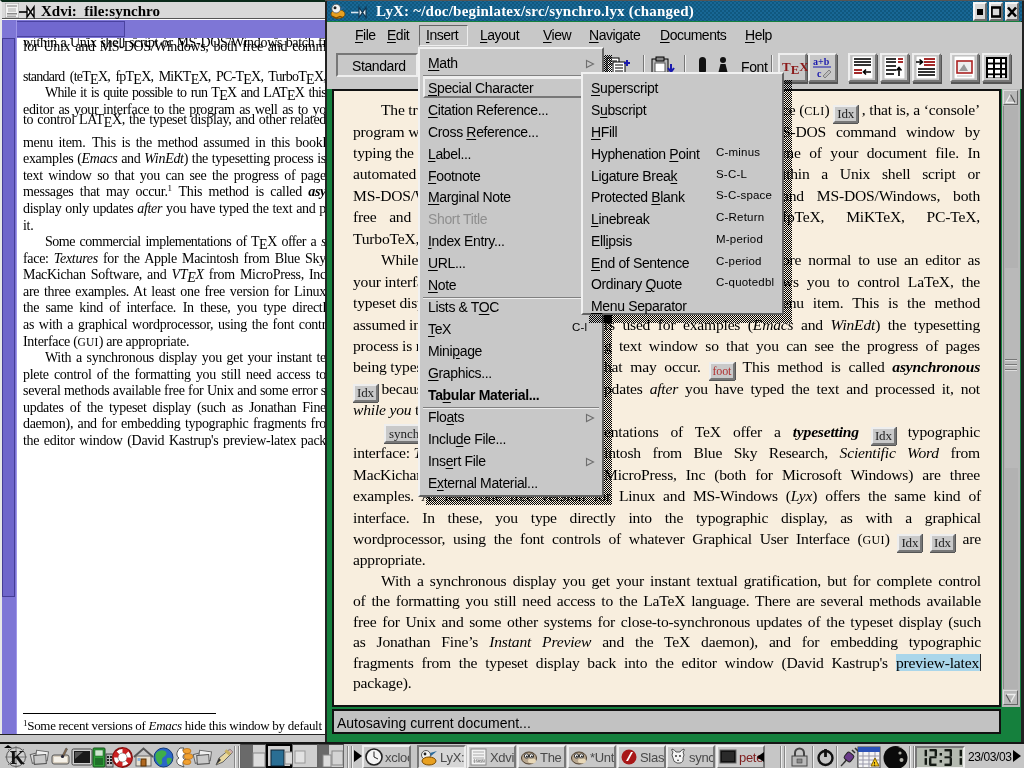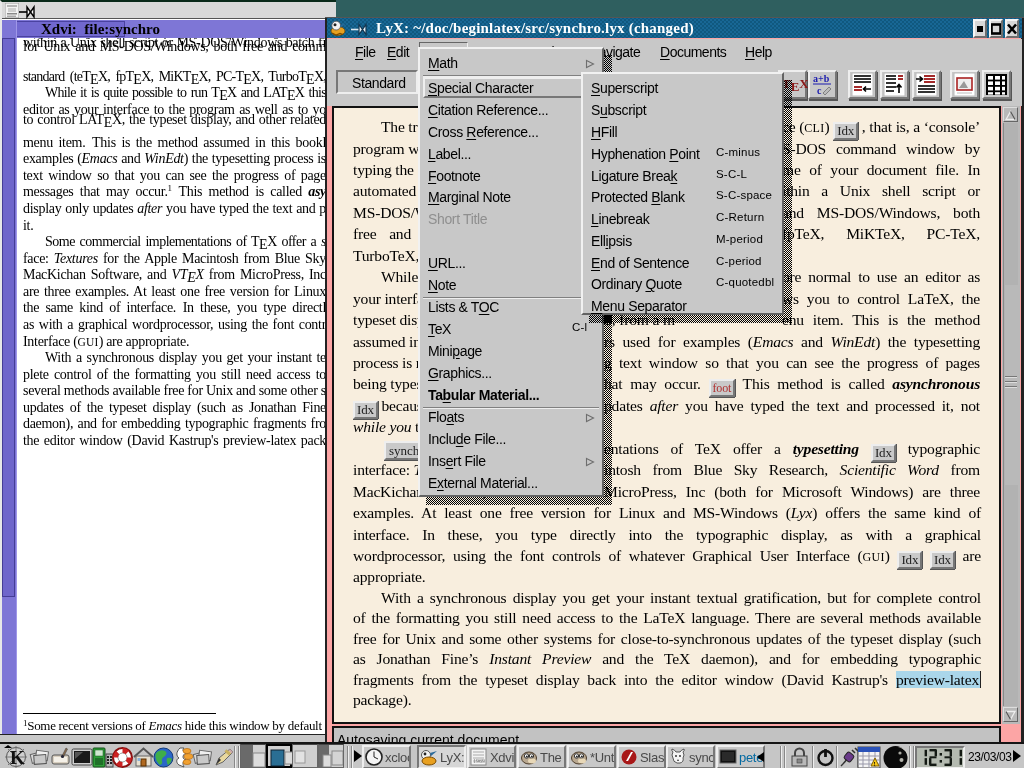--- a/index.html
+++ b/index.html
@@ -4,31 +4,31 @@
   html,body{margin:0;padding:0;width:1024px;height:768px;overflow:hidden;background:#2f5f5f;}
   *{box-sizing:border-box;}
   .abs{position:absolute;}
   .dither{background-image:conic-gradient(#000 25%,#0000 0 50%,#000 0 75%,#0000 0);background-size:2px 2px;}
   i.bi{font-style:italic;font-weight:bold;}
   #xdvi{z-index:1;} #lyx{z-index:2;} #taskbar{z-index:40;}
   
   #xdvi{position:absolute;left:0;top:0;width:336px;height:742px;background:#fff;}
   #xdvi .frame{position:absolute;left:0;top:0;width:336px;height:742px;border-left:2px solid #e8e8e8;border-top:2px solid #0a2a1a;}
   #xdvi-title{position:absolute;left:2px;top:2px;width:334px;height:17px;background:#d9d9d9;border-bottom:1px solid #555;}
-  #xdvi-title .txt{position:absolute;left:39px;top:19px;font-family:"Liberation Serif",serif;font-weight:bold;font-size:15px;color:#000;}
+  #xdvi-title .txt{position:absolute;left:39px;top:1px;font-family:"Liberation Serif",serif;font-weight:bold;font-size:15px;color:#000;}
   #xdvi-vsb{position:absolute;left:2px;top:20px;width:15px;height:717px;background:#7e76d6;border-right:1px solid #9f97e8;}
   #xdvi-hsb{position:absolute;left:17px;top:20px;width:319px;height:18px;background:#7e76d6;}
   #xdvi-page{position:absolute;left:17px;top:38px;width:319px;height:697px;background:#fff;overflow:hidden;}
   .dviline{position:absolute;left:6px;width:303px;font-family:"Liberation Serif",serif;font-size:14px;letter-spacing:-0.3px;line-height:16.56px;color:#000;text-align:justify;text-align-last:justify;}
   .te{position:relative;top:3px;}
   .fn1{font-size:9px;position:relative;top:-5px;}
   .sc{font-size:11.5px;letter-spacing:0.2px;}
   .dviline.noj{text-align:left;text-align-last:left;}
   
-  #lyx{position:absolute;left:325px;top:17px;width:699px;height:743px;background:#fca5a5;}
+  #lyx{position:absolute;left:325px;top:0;width:699px;height:743px;background:#15803d;}
   #lyx-title{position:absolute;left:2px;top:1px;width:695px;height:20px;background:#186795;background-image:radial-gradient(#10587f 0.8px,#0000 1px),radial-gradient(#10587f 0.8px,#0000 1px);background-size:4px 4px;background-position:0 0,2px 2px;}
   #lyx-title .txt{position:absolute;left:49px;top:2px;font-family:"Liberation Serif",serif;font-weight:bold;font-size:15px;color:#fff;letter-spacing:.2px;}
   .wbtn{position:absolute;top:1px;width:14px;height:19px;background:#d8d8d8;border:2px solid;border-color:#f6f6f6 #6e6e6e #6e6e6e #f6f6f6;}
   #lyx-menubar{position:absolute;left:2px;top:22px;width:695px;height:24px;background:#c8c8c8;}
   .mitem{position:absolute;top:5px;font-family:"Liberation Sans",sans-serif;font-size:14px;letter-spacing:-0.5px;color:#000;}
   .mitem u,.menurow u{text-decoration:underline;text-underline-offset:2px;}
   #lyx-toolbar{position:absolute;left:2px;top:46px;width:695px;height:43px;background:#c8c8c8;}
   #docarea{position:absolute;left:7px;top:89px;width:669px;height:618px;background:#f8eede;border:2px solid #111;overflow:hidden;}
   .tbtn{position:absolute;top:7px;width:29px;height:29px;background:#c8c8c8;border:2px solid;border-color:#eee #777 #777 #eee;box-shadow:1px 2px 0 #555;}
   .tsep{position:absolute;top:9px;width:1px;height:24px;background:#777;box-shadow:1px 0 0 #eee;}
@@ -82,21 +82,21 @@
 <div class="dviline noj" style="top:179.6px;">it.</div>
 <div class="dviline" style="top:196.1px;letter-spacing:-0.5px;text-indent:22px;">Some commercial implementations of T<span class="te">E</span>X offer a <i>s</i></div>
 <div class="dviline" style="top:212.7px;">face: <i>Textures</i> for the Apple Macintosh from Blue Sky</div>
 <div class="dviline" style="top:229.2px;">MacKichan Software, and <i>VT<span class="te">E</span>X</i> from MicroPress, Inc</div>
 <div class="dviline" style="top:245.8px;">are three examples. At least one free version for Linux</div>
 <div class="dviline" style="top:262.4px;">the same kind of interface. In these, you type directl</div>
 <div class="dviline" style="top:278.9px;">as with a graphical wordprocessor, using the font contr</div>
 <div class="dviline noj" style="top:295.5px;">Interface (<span class="sc">GUI</span>) are appropriate.</div>
 <div class="dviline" style="top:312.0px;text-indent:22px;">With a synchronous display you get your instant te</div>
 <div class="dviline" style="top:328.6px;">plete control of the formatting you still need access to</div>
-<div class="dviline" style="top:345.2px;">several methods available free for Unix and some other s</div>
+<div class="dviline" style="top:345.2px;">several methods available free for Unix and some error s</div>
 <div class="dviline" style="top:361.7px;">updates of the typeset display (such as Jonathan Fine</div>
 <div class="dviline" style="top:378.3px;">daemon), and for embedding typographic fragments fro</div>
 <div class="dviline" style="top:394.8px;">the editor window (David Kastrup's preview-latex pack</div>
 </div>
 <div style="position:absolute;left:6px;top:675px;width:193px;border-top:1px solid #000;"></div>
     <div class="dviline noj" style="top:678px;font-size:13px;line-height:15px;"><span style="font-size:9px;vertical-align:4px;">1</span>Some recent versions of <i>Emacs</i> hide this window by default but</div>
   </div>
   <div id="xdvi-title">
     <svg width="14" height="15" style="position:absolute;left:3px;top:1px" viewBox="0 0 14 15">
         <rect x="0" y="0" width="14" height="15" fill="#f2f2f2" stroke="#999" stroke-width="1"></rect>
@@ -345,20 +345,23 @@
     </div>
 <div class="menurow" style="top:117px;">
       <span class="lbl"><u>F</u>ootnote</span>
     </div>
 <div class="menurow" style="top:138px;">
       <span class="lbl"><u>M</u>arginal Note</span>
     </div>
 <div class="menurow" style="top:160px;">
       <span class="lbl"><span style="color:#8f8f8f">Short Title</span></span>
     </div>
+<div class="menurow" style="top:182px;">
+      <span class="lbl"><u>I</u>ndex Entry...</span>
+    </div>
 <div class="menurow" style="top:204px;">
       <span class="lbl"><u>U</u>RL...</span>
     </div>
 <div class="menurow" style="top:226px;">
       <span class="lbl"><u>N</u>ote</span>
     </div>
 <div class="msep" style="top:248px;"></div>
 <div class="menurow" style="top:248px;">
       <span class="lbl">Lists &amp; T<u>O</u>C</span>
     </div>
@@ -614,21 +617,21 @@
           <circle cx="11" cy="8" r="0.9" fill="#222"></circle>
           <path d="M8 12 Q9 13 10 12" stroke="#333" fill="none"></path>
         </svg>
 <span style="position:absolute;left:21px;top:3px;font-family:'Liberation Sans',sans-serif;font-size:13px;letter-spacing:-0.3px;color:#4a4a4a;white-space:nowrap;">sync</span>
       </div>
 <div class="abs" style="left:716px;top:4px;width:49px;height:24px;border:2px solid;border-color:#eee #777 #777 #eee;background:#c8c8c8;overflow:hidden;">
 <svg width="18" height="18" viewBox="0 0 18 18" style="position:absolute;left:1px;top:1px">
           <rect x="1" y="2" width="16" height="13" fill="#111" stroke="#666"></rect>
           <rect x="3" y="4" width="12" height="9" fill="#2a2a2a"></rect>
         </svg>
-<span style="position:absolute;left:21px;top:3px;font-family:'Liberation Sans',sans-serif;font-size:13px;letter-spacing:-0.3px;color:#0369a1;white-space:nowrap;">pete</span>
+<span style="position:absolute;left:21px;top:3px;font-family:'Liberation Sans',sans-serif;font-size:13px;letter-spacing:-0.3px;color:#7f1d1d;white-space:nowrap;">pete</span>
       </div>
 <div class="abs" style="left:757px;top:11px;width:0;height:0;border-right:7px solid #000;border-top:5px solid #0000;border-bottom:5px solid #0000;"></div>
 <div class="abs tssep" style="left:780px"></div>
       <div class="abs tssep" style="left:784px"></div>
 <svg class="abs" style="left:789px;top:6px" width="21" height="21" viewBox="0 0 21 21">
         <rect x="3" y="9" width="15" height="10" fill="#b9b9b9" stroke="#444"></rect>
         <path d="M6 9 V6 a4.5 4.5 0 0 1 9 0 V9" fill="none" stroke="#444" stroke-width="2"></path>
         <rect x="8" y="12" width="5" height="4" fill="#888" stroke="#333" stroke-width="0.5"></rect>
       </svg>
 <div class="abs tssep" style="left:812px"></div>

